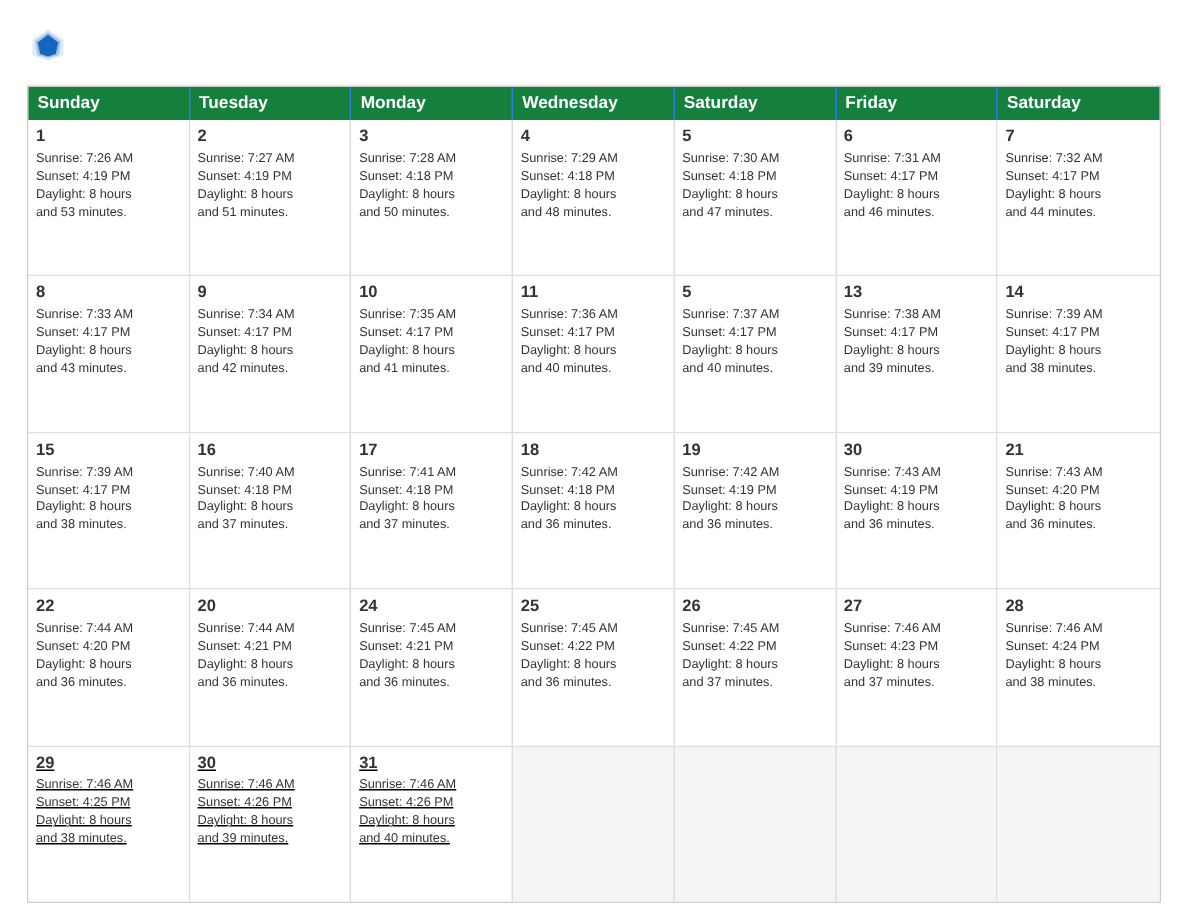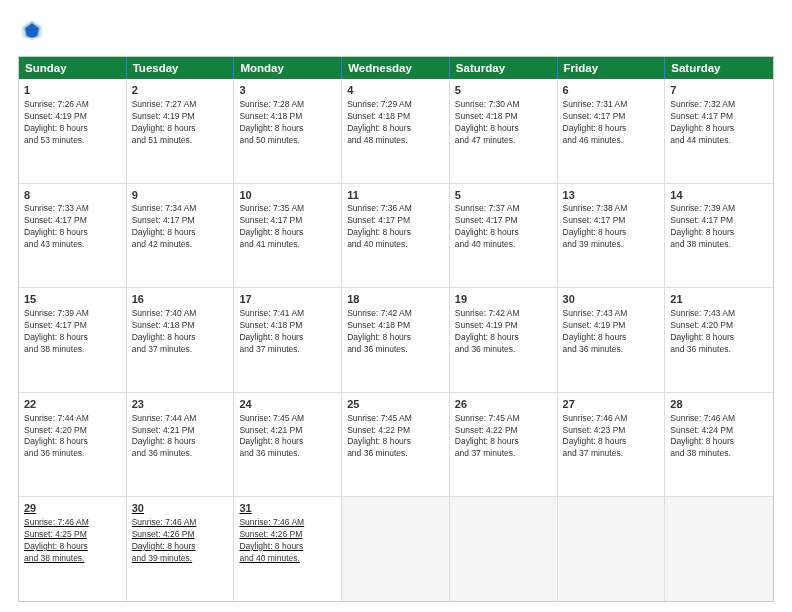--- a/index.html
+++ b/index.html
@@ -235,21 +235,21 @@
             <span class="day-num">21</span>
             <div class="cell-text">Sunrise: 7:43 AM<br>Sunset: 4:20 PM<br>Daylight: 8 hours<br>and 36 minutes.</div>
           </div>
         </div>
         <div class="cal-row">
           <div class="cal-cell">
             <span class="day-num">22</span>
             <div class="cell-text">Sunrise: 7:44 AM<br>Sunset: 4:20 PM<br>Daylight: 8 hours<br>and 36 minutes.</div>
           </div>
           <div class="cal-cell">
-            <span class="day-num">23</span>
+            <span class="day-num">20</span>
             <div class="cell-text">Sunrise: 7:44 AM<br>Sunset: 4:21 PM<br>Daylight: 8 hours<br>and 36 minutes.</div>
           </div>
           <div class="cal-cell">
             <span class="day-num">24</span>
             <div class="cell-text">Sunrise: 7:45 AM<br>Sunset: 4:21 PM<br>Daylight: 8 hours<br>and 36 minutes.</div>
           </div>
           <div class="cal-cell">
             <span class="day-num">25</span>
             <div class="cell-text">Sunrise: 7:45 AM<br>Sunset: 4:22 PM<br>Daylight: 8 hours<br>and 36 minutes.</div>
           </div>

